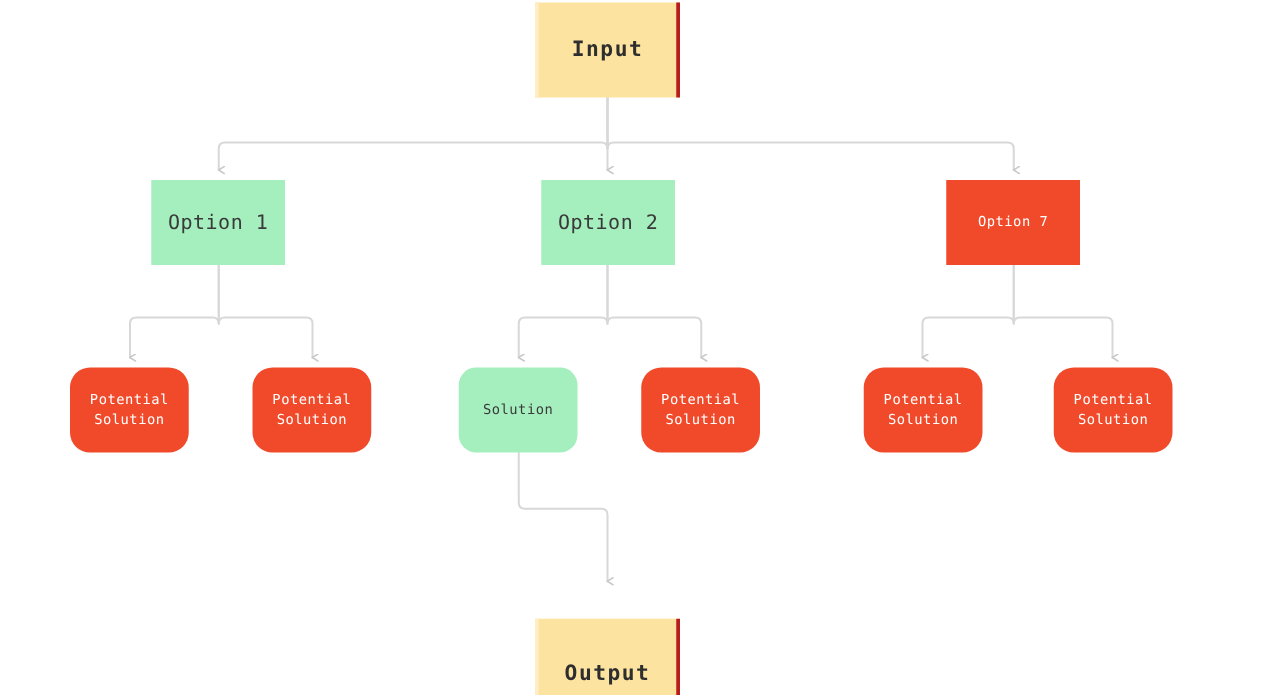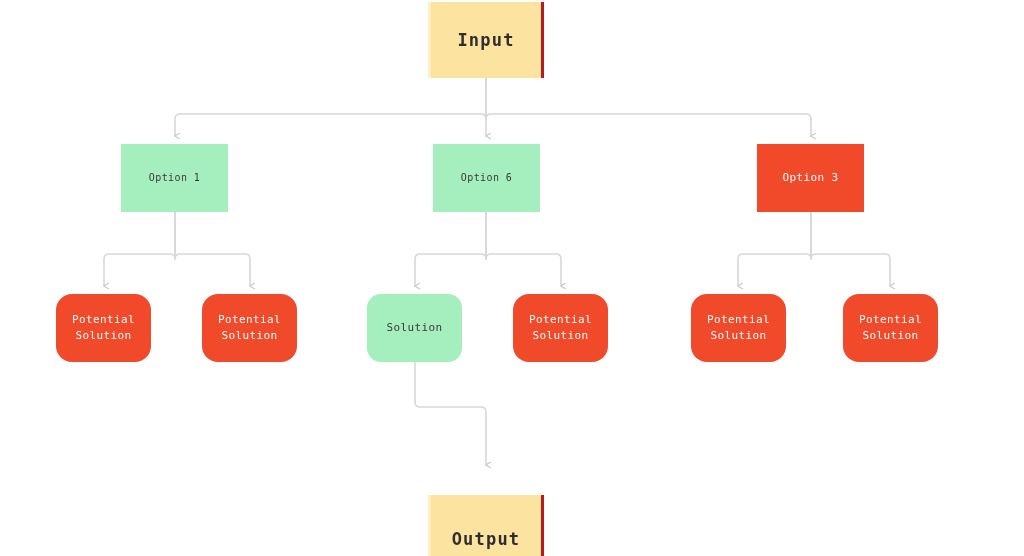--- a/index.html
+++ b/index.html
@@ -42,21 +42,21 @@
     color: #2e2e2e;
     font-size: 17px;
     font-weight: 700;
     letter-spacing: 1.2px;
     border-left: 3px solid #fdeec4;
     border-right: 3px solid #b91c1c;
   }
   .node-opt-green {
     background: #a5efbf;
     color: #3a3a3a;
-    font-size: 10px;
+    font-size: 16px;
   }
   .node-opt-red {
     background: #f04a2b;
     color: #ffffff;
     font-size: 11px;
   }
   .node-leaf-red {
     background: #f04a2b;
     color: #ffffff;
     font-size: 11px;
@@ -90,22 +90,22 @@
         <path d="M486,212 L486,259 Q486,254 491,254 L556,254 Q561,254 561,259 L561,286" marker-end="url(#arrow)"></path>
         <path d="M811,212 L811,259 Q811,254 806,254 L743,254 Q738,254 738,259 L738,286" marker-end="url(#arrow)"></path>
         <path d="M811,212 L811,259 Q811,254 816,254 L885,254 Q890,254 890,259 L890,286" marker-end="url(#arrow)"></path>
         <path d="M415,362 L415,402 Q415,407 420,407 L481,407 Q486,407 486,412 L486,465" marker-end="url(#arrow)"></path>
       </g>
   </svg>
 
   <div id="node-layer">
       <div class="node node-io" style="left: 428px; top: 2px; width: 116px; height: 76px;">Input</div>
       <div class="node node-opt-green" style="left: 121px; top: 144px; width: 107px; height: 68px;">Option 1</div>
-      <div class="node node-opt-green" style="left: 433px; top: 144px; width: 107px; height: 68px;">Option 6</div>
-      <div class="node node-opt-red" style="left: 757px; top: 144px; width: 107px; height: 68px;">Option 3</div>
+      <div class="node node-opt-green" style="left: 433px; top: 144px; width: 107px; height: 68px;">Option 2</div>
+      <div class="node node-opt-red" style="left: 757px; top: 144px; width: 107px; height: 68px;">Option 7</div>
       <div class="node node-leaf-red" style="left: 56px; top: 294px; width: 95px; height: 68px;">Potential
 Solution</div>
       <div class="node node-leaf-red" style="left: 202px; top: 294px; width: 95px; height: 68px;">Potential
 Solution</div>
       <div class="node node-leaf-green" style="left: 367px; top: 294px; width: 95px; height: 68px;">Solution</div>
       <div class="node node-leaf-red" style="left: 513px; top: 294px; width: 95px; height: 68px;">Potential
 Solution</div>
       <div class="node node-leaf-red" style="left: 691px; top: 294px; width: 95px; height: 68px;">Potential
 Solution</div>
       <div class="node node-leaf-red" style="left: 843px; top: 294px; width: 95px; height: 68px;">Potential

